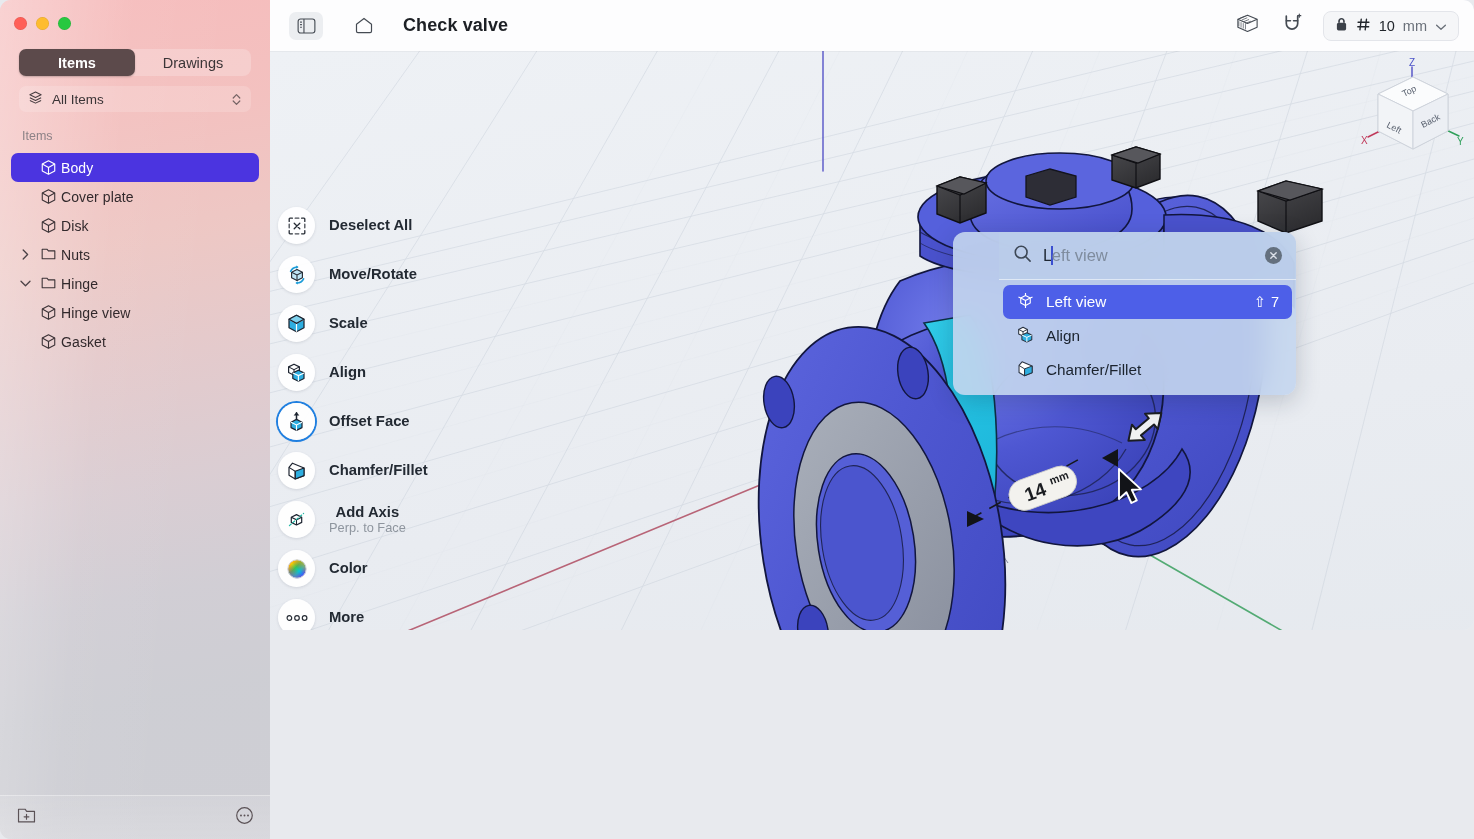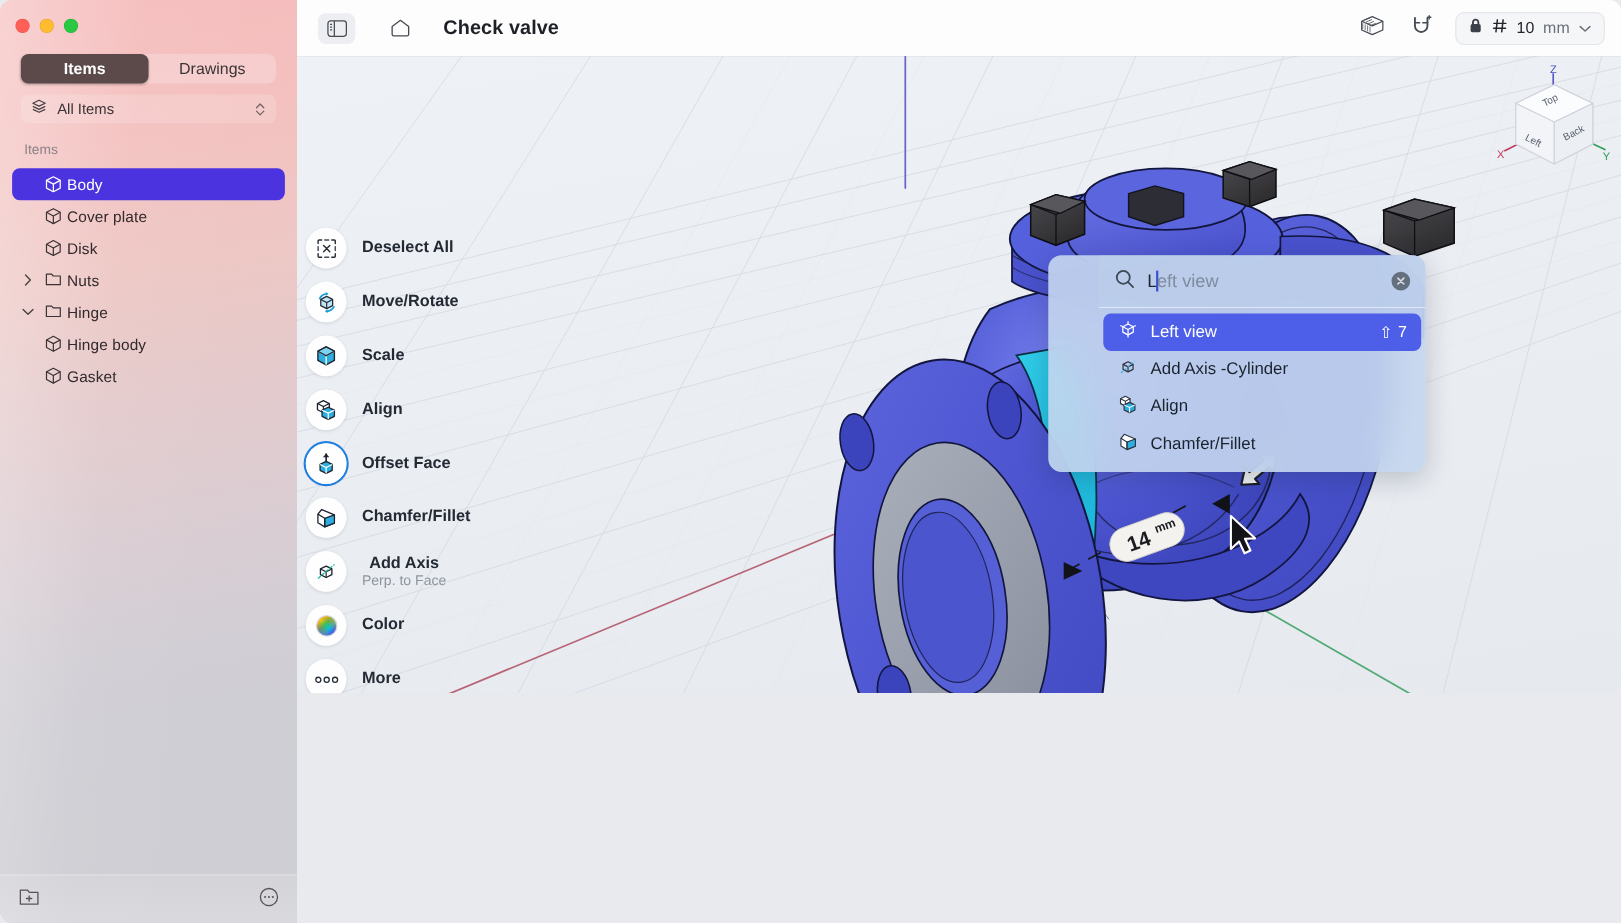--- a/index.html
+++ b/index.html
@@ -267,21 +267,21 @@
         <span class="txt">Hinge</span>
       </div>
 
       <div class="row indent1">
         <span class="ico">
           <svg width="17" height="17" viewBox="0 0 18 18" fill="none" stroke="#3b3236" stroke-width="1.15" stroke-linejoin="round">
             <path d="M9 1.8 15.6 5.3v7.4L9 16.2 2.4 12.7V5.3z"></path>
               <path d="M2.4 5.3 9 8.9l6.6-3.6M9 8.9v7.3"></path>
           </svg>
         </span>
-        <span class="txt">Hinge body</span>
+        <span class="txt">Hinge view</span>
       </div>
 
 
       <div class="row">
         <span class="twisty"></span>
         <span class="ico">
           <svg width="17" height="17" viewBox="0 0 18 18" fill="none" stroke="#3b3236" stroke-width="1.15" stroke-linejoin="round">
             <path d="M9 1.8 15.6 5.3v7.4L9 16.2 2.4 12.7V5.3z"></path>
               <path d="M2.4 5.3 9 8.9l6.6-3.6M9 8.9v7.3"></path>
           </svg>
@@ -777,30 +777,20 @@
                 <path d="M10 4.8 10 2.2M5 7.4 2.6 6.2M15 7.4 17.4 6.2M10 15.2l0 2.6"></path>
               </svg>
             </span>
             <span class="rl">Left view</span>
             <span class="shortcut">
               <span>⇧</span>
               <span>7</span>
             </span>
           </div>
 
-          <div class="res">
-            <span>
-              <svg width="19" height="19" viewBox="0 0 20 20" fill="none" stroke="#2a3340" stroke-width="1.15" stroke-linejoin="round">
-                <path d="M10 5.2 14.8 7.6v4.8L10 14.8 5.2 12.4V7.6z"></path>
-                <path d="M5.2 7.6 10 10l4.8-2.4M10 10v4.8"></path>
-                <path d="M3.4 15.6 16.6 4.4" stroke="#2eaee0" stroke-width="1.1" stroke-dasharray="2.2 2"></path>
-              </svg>
-            </span>
-            <span class="rl">Add Axis -Cylinder</span>
-          </div>
 
           <div class="res">
             <span>
               <svg width="19" height="19" viewBox="0 0 20 20" fill="none">
                 <path d="M7.4 2.4 12 4.7v4.7L7.4 11.7 2.8 9.4V4.7z" fill="#ffffff" stroke="#2a3340" stroke-width="1.1" stroke-linejoin="round"></path>
                 <path d="M2.8 4.7 7.4 7l4.6-2.3M7.4 7v4.7" stroke="#2a3340" stroke-width="1"></path>
                 <path d="M11.4 8.2 16.6 10.6v4.9L11.4 18 6.2 15.5v-4.9z" fill="#2eaee0" stroke="#2a3340" stroke-width="1.1" stroke-linejoin="round"></path>
                 <path d="M6.2 10.6 11.4 13l5.2-2.4M11.4 13V18" stroke="#ffffff" stroke-width="1"></path>
               </svg>
             </span>

